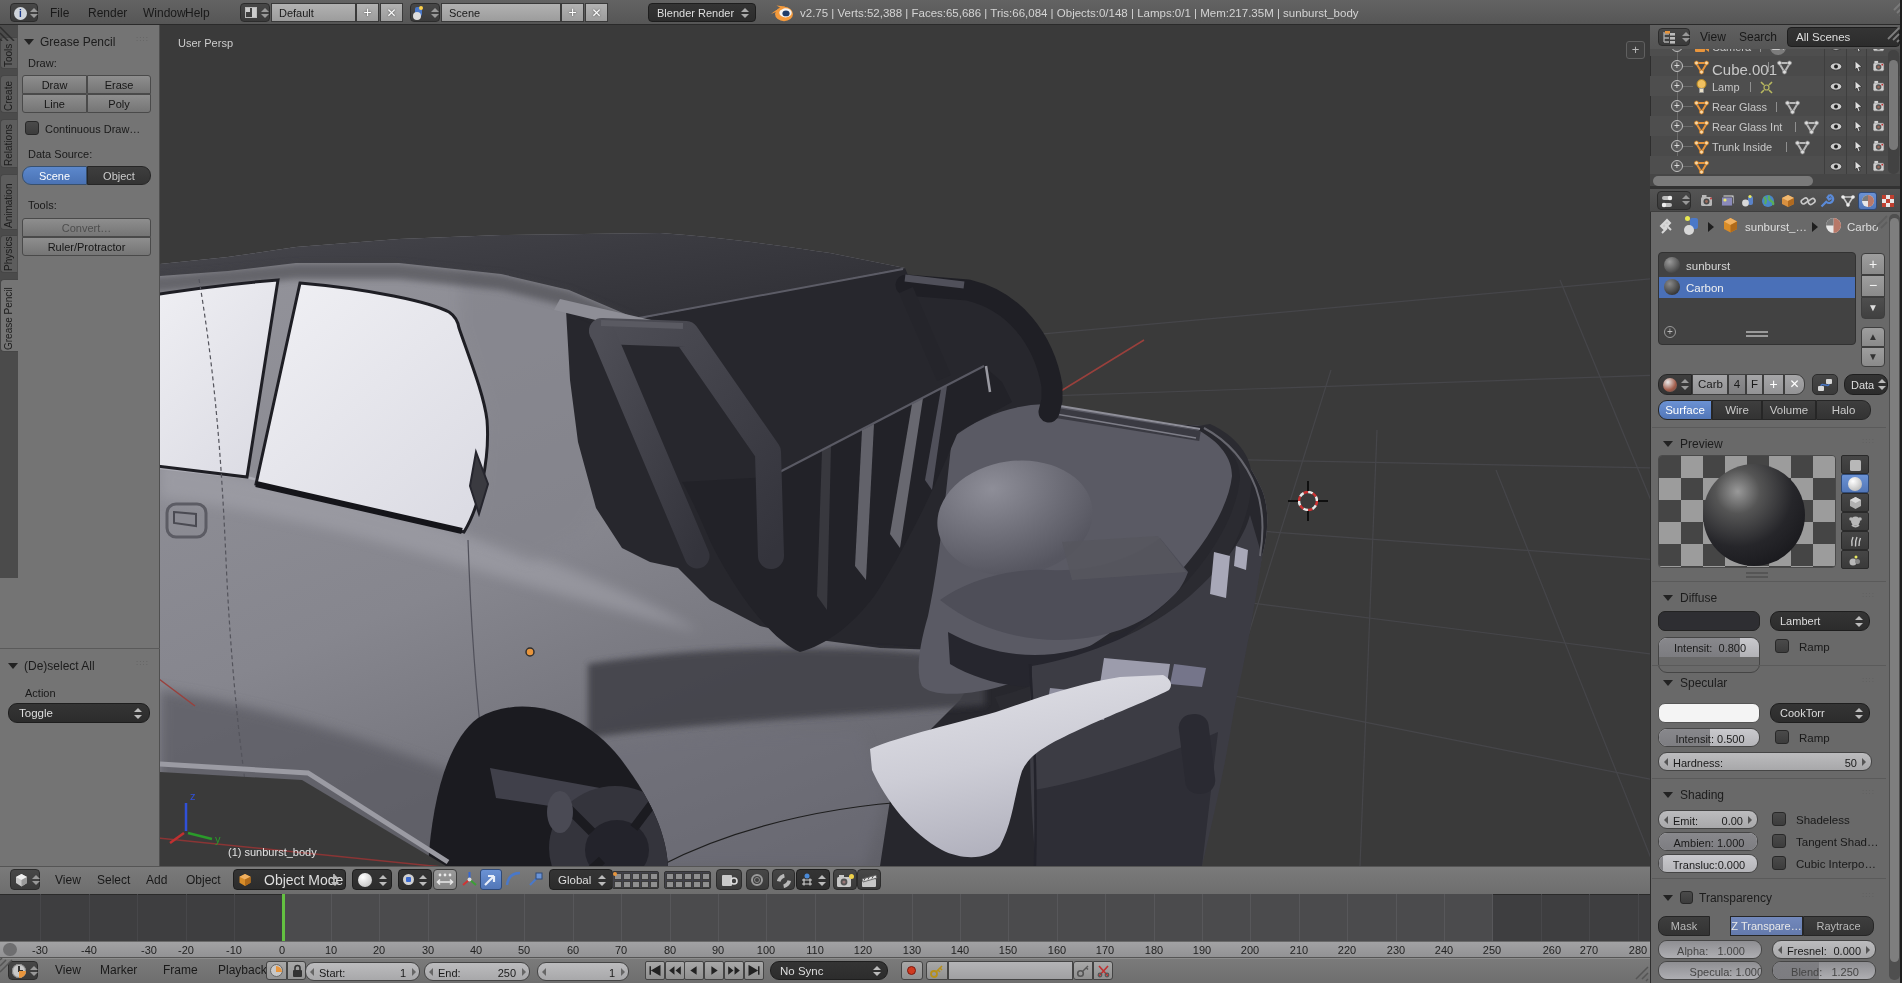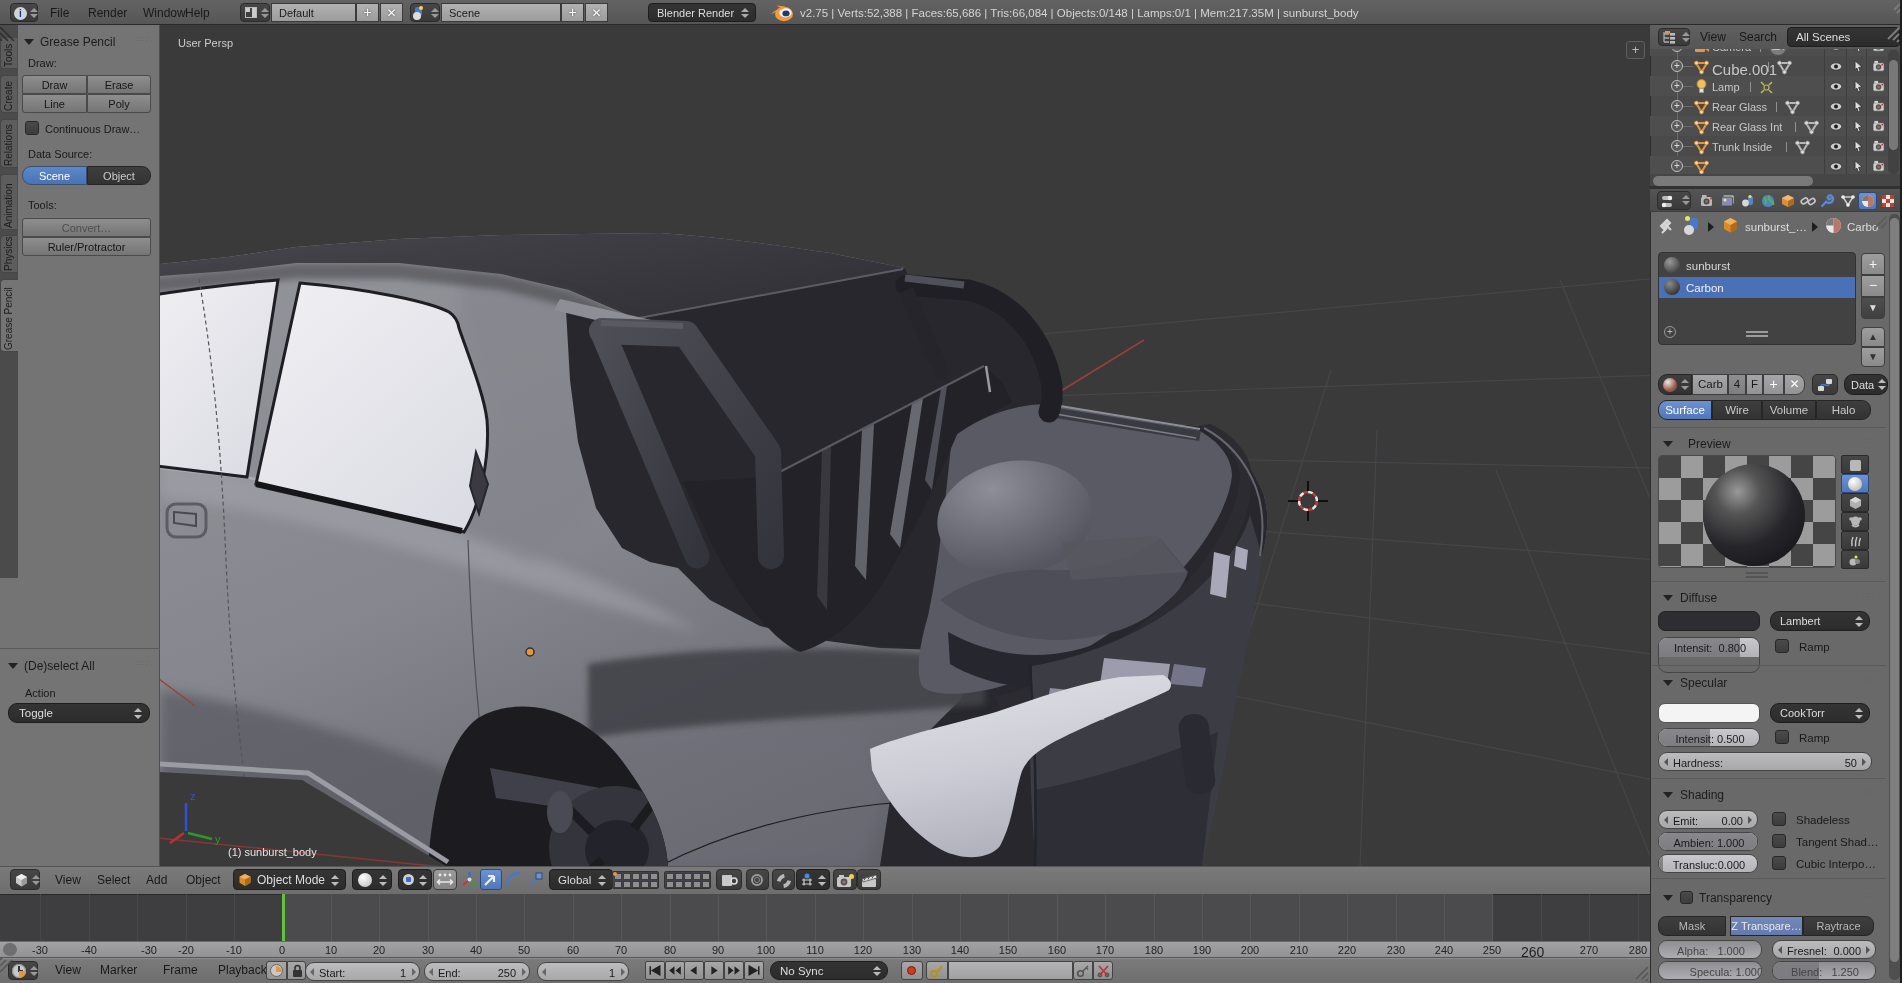--- a/index.html
+++ b/index.html
@@ -272,21 +272,21 @@
 <div class="abs txt" style="left:55px;top:874px">View</div>
 <div class="abs txt" style="left:97px;top:874px">Select</div>
 <div class="abs txt" style="left:146px;top:874px">Add</div>
 <div class="abs txt" style="left:186px;top:874px">Object</div>
 <div class="abs dpill" style="left:233px;top:869px;width:113px;height:21px;border-radius:4px">
     <svg style="margin-left:4px" width="14" height="14" viewBox="0 0 14 14">
       <path d="M7 1 L12.5 3.8 L12.5 9.8 L7 13 L1.5 9.8 L1.5 3.8 Z" fill="#d88c28"></path>
       <path d="M7 1 L12.5 3.8 L7 6.6 L1.5 3.8 Z" fill="#f0b060"></path>
       <path d="M7 6.6 L12.5 3.8 L12.5 9.8 L7 13 Z" fill="#b06a1a"></path>
     </svg>
-    <span style="margin-left:5px;font-size:12px">Object Mode</span>
+    <span style="margin-left:12px;font-size:14px">Object Mode</span>
     <span class="updn abs" style="left:97px;top:5px;border-bottom:4px solid #bbb"></span>
     <span class="updn abs" style="left:97px;top:12px;border-top:4px solid #bbb"></span>
   </div>
 <div class="abs dpill" style="left:352px;top:869px;width:40px;height:21px;border-radius:4px">
     <div style="margin-left:5px;width:14px;height:14px;border-radius:50%;background:radial-gradient(circle at 35% 30%,#fff,#b8b8b8)"></div>
     <span class="updn abs" style="left:26px;top:5px;border-bottom:4px solid #bbb"></span>
     <span class="updn abs" style="left:26px;top:12px;border-top:4px solid #bbb"></span>
   </div>
 <div class="abs dpill" style="left:398px;top:869px;width:34px;height:21px;border-radius:4px">
     <div style="margin-left:4px;width:11px;height:11px;border-radius:50%;background:#d0d0d0;position:relative">
@@ -447,21 +447,21 @@
 <div class="abs" style="left:1037px;top:944px;width:40px;text-align:center;font-size:11px;color:#222">160</div>
 <div class="abs" style="left:1085px;top:944px;width:40px;text-align:center;font-size:11px;color:#222">170</div>
 <div class="abs" style="left:1134px;top:944px;width:40px;text-align:center;font-size:11px;color:#222">180</div>
 <div class="abs" style="left:1182px;top:944px;width:40px;text-align:center;font-size:11px;color:#222">190</div>
 <div class="abs" style="left:1230px;top:944px;width:40px;text-align:center;font-size:11px;color:#222">200</div>
 <div class="abs" style="left:1279px;top:944px;width:40px;text-align:center;font-size:11px;color:#222">210</div>
 <div class="abs" style="left:1327px;top:944px;width:40px;text-align:center;font-size:11px;color:#222">220</div>
 <div class="abs" style="left:1376px;top:944px;width:40px;text-align:center;font-size:11px;color:#222">230</div>
 <div class="abs" style="left:1424px;top:944px;width:40px;text-align:center;font-size:11px;color:#222">240</div>
 <div class="abs" style="left:1472px;top:944px;width:40px;text-align:center;font-size:11px;color:#222">250</div>
-<div class="abs" style="left:1521px;top:944px;width:40px;text-align:left;font-size:14px;color:#222">260</div>
+<div class="abs" style="left:1521px;top:944px;width:40px;text-align:right;font-size:11px;color:#222">260</div>
 <div class="abs" style="left:1569px;top:944px;width:40px;text-align:center;font-size:11px;color:#222">270</div>
 <div class="abs" style="left:1618px;top:944px;width:40px;text-align:center;font-size:11px;color:#222">280</div>
 <div class="abs" style="left:3px;top:943px;width:14px;height:13px;border-radius:7px;background:#6e6e70"></div>
 <div class="abs hdr" style="left:0;top:958px;width:1650px;height:25px"></div>
 <div class="abs dbtn" style="left:8px;top:961px;width:30px;height:19px">
     <div class="abs" style="left:3px;top:2px;width:14px;height:14px;border-radius:50%;background:#c8c8c8">
       <div class="abs" style="left:6px;top:2px;width:1.5px;height:5px;background:#333"></div>
       <div class="abs" style="left:6px;top:6px;width:5px;height:1.5px;background:#333"></div>
       <div class="abs" style="left:0;top:0;width:14px;height:14px;border-radius:50%;border:1px solid #888"></div>
       <div class="abs" style="left:7px;top:7px;width:7px;height:7px;background:#e8953c;border-radius:0 0 7px 0"></div>
@@ -946,21 +946,21 @@
       <rect x="9" y="2" width="6" height="5" rx="1" fill="#d8d8d8"></rect>
       <path d="M4 9 C 4 5 12 11 12 7" stroke="#4a78c8" stroke-width="1.5" fill="none"></path>
     </svg>
   </div>
 <div class="abs dpill" style="left:1844px;top:374px;width:44px;height:21px;padding-left:6px;font-size:11px">Data<span class="updn abs" style="left:33px;top:4px;border-bottom:4px solid #bbb"></span><span class="updn abs" style="left:33px;top:11px;border-top:4px solid #bbb"></span></div>
 <div class="abs" style="left:1658px;top:400px;width:54px;height:20px;background:linear-gradient(#6b92d4,#5277b8);color:#fff;border-radius:9px 0 0 9px;border:1px solid #262626;font-size:11.5px;text-align:center;line-height:18px">Surface</div>
 <div class="abs" style="left:1712px;top:400px;width:50px;height:20px;background:linear-gradient(#3e3e3e,#333);color:#c8c8c8;border:1px solid #262626;font-size:11.5px;text-align:center;line-height:18px">Wire</div>
 <div class="abs" style="left:1762px;top:400px;width:54px;height:20px;background:linear-gradient(#3e3e3e,#333);color:#c8c8c8;border:1px solid #262626;font-size:11.5px;text-align:center;line-height:18px">Volume</div>
 <div class="abs" style="left:1816px;top:400px;width:55px;height:20px;background:linear-gradient(#3e3e3e,#333);color:#c8c8c8;border-radius:0 9px 9px 0;border:1px solid #262626;font-size:11.5px;text-align:center;line-height:18px">Halo</div>
 <div class="sep" style="left:1652px;top:427px;width:234px"></div>
-<div class="abs" style="left:1663px;top:434px"><span class="tri" style="border-top-color:#222"></span><span style="margin-left:15px" class="phdr">Preview</span></div>
+<div class="abs" style="left:1663px;top:434px"><span class="tri" style="border-top-color:#222"></span><span style="margin-left:7px" class="phdr">Preview</span></div>
 <div class="abs grip" style="left:1862px;top:436px">::::</div>
 <div class="abs" style="left:1658px;top:455px;width:178px;height:113px;border-radius:4px;overflow:hidden;border:1px solid #4a4a4a">
 <div class="abs" style="left:0;top:0;width:178px;height:113px;background:repeating-conic-gradient(#9c9c9c 0 25%,#454545 0 50%) 0 0/44px 44px"></div>
 <div class="abs" style="left:44px;top:8px;width:102px;height:102px;border-radius:50%;background:radial-gradient(circle at 34% 27%,#999 0,#555 22%,#26262a 55%,#101014 100%)"></div>
 </div>
 <div class="abs" style="left:1746px;top:572px;width:22px;height:2px;background:#555;box-shadow:0 4px 0 #555"></div>
 <div class="abs" style="left:1841px;top:455px;width:28px;height:19px;background:linear-gradient(#464646,#3a3a3a);border:1px solid #2a2a2a;border-radius:2px">
     <svg class="abs" style="left:5px;top:1px" width="17" height="17" viewBox="0 0 17 17">
       <rect x="3" y="3" width="11" height="11" rx="1.5" fill="#b8b8b8"></rect>
     </svg>
@@ -1045,21 +1045,21 @@
 <div class="abs" style="left:1658px;top:854px;width:100px;height:19px;border:1px solid #454545;border-radius:9px;overflow:hidden;font-size:11px">
     <div class="abs" style="left:0;top:0;width:100px;height:19px;background:linear-gradient(#c9c9cd,#b2b2b6)"></div>
     <div class="abs" style="left:0;top:0;width:4px;height:19px;background:linear-gradient(#88888c,#7c7c80)"></div>
     <div class="abs" style="left:0;top:3.5px;width:100px;text-align:center;color:#1a1a1a">Transluc:0.000</div>
   </div>
 <div class="abs cb" style="left:1772px;top:856px"></div>
 <div class="abs txt" style="left:1796px;top:859px;font-size:11.5px">Cubic Interpo…</div>
 <div class="sep" style="left:1652px;top:878px;width:234px"></div>
 <div class="abs" style="left:1663px;top:888px"><span class="tri" style="border-top-color:#222"></span><span style="margin-left:7px" class="phdr"><span class="cb" style="display:inline-block;width:13px;height:13px;vertical-align:-2px;margin-right:6px"></span>Transparency</span></div>
 <div class="abs grip" style="left:1862px;top:890px">::::</div>
-<div class="abs" style="left:1658px;top:916px;width:68px;height:20px;background:linear-gradient(#3e3e3e,#333);color:#b8b8b8;border-radius:8px 0 0 8px;border:1px solid #262626;font-size:11px;text-align:center;line-height:18px">Mask</div>
+<div class="abs" style="left:1658px;top:916px;width:52px;height:20px;background:linear-gradient(#3e3e3e,#333);color:#b8b8b8;border-radius:8px 0 0 8px;border:1px solid #262626;font-size:11px;text-align:center;line-height:18px">Mask</div>
 <div class="abs" style="left:1730px;top:916px;width:73px;height:20px;background:linear-gradient(#7389bc,#647aac);color:#e8e8e8;border:1px solid #262626;font-size:11px;text-align:center;line-height:18px">Z Transpare…</div>
 <div class="abs" style="left:1803px;top:916px;width:71px;height:20px;background:linear-gradient(#3e3e3e,#333);color:#b8b8b8;border-radius:0 8px 8px 0;border:1px solid #262626;font-size:11px;text-align:center;line-height:18px">Raytrace</div>
 <div class="abs" style="left:1658px;top:940px;width:104px;height:19px;border:1px solid #454545;border-radius:9px;overflow:hidden;font-size:11px">
     <div class="abs" style="left:0;top:0;width:104px;height:19px;background:linear-gradient(#8e8e92,#b2b2b6)"></div>
     <div class="abs" style="left:0;top:0;width:0px;height:19px;background:linear-gradient(#7e7e82,#7c7c80)"></div>
     <div class="abs" style="left:0;top:3.5px;width:104px;text-align:center;color:#454545">Alpha: &nbsp;&nbsp;1.000</div>
   </div>
 <div class="abs pill" style="left:1772px;top:940px;width:104px;height:19px;border-radius:9px">
     <span class="abs" style="left:5px;top:5px;width:0;height:0;border-top:4px solid transparent;border-bottom:4px solid transparent;border-right:4px solid #555"></span>
     <span class="abs" style="left:14px;top:3.5px">Fresnel:</span>

